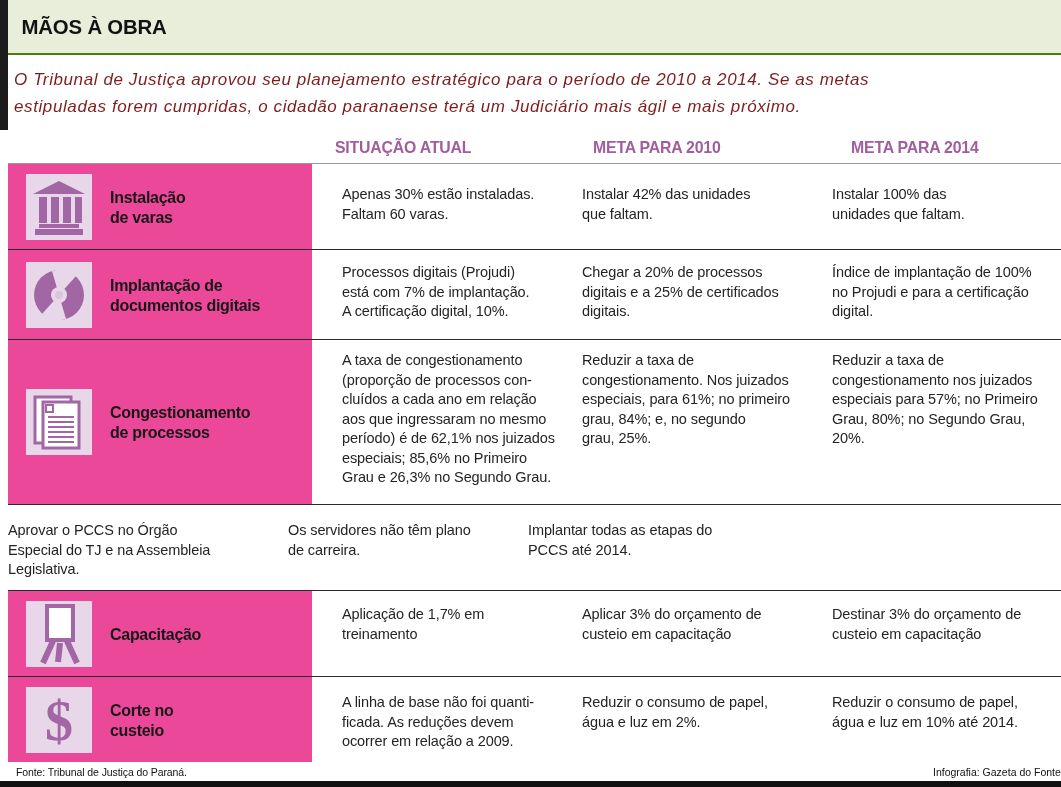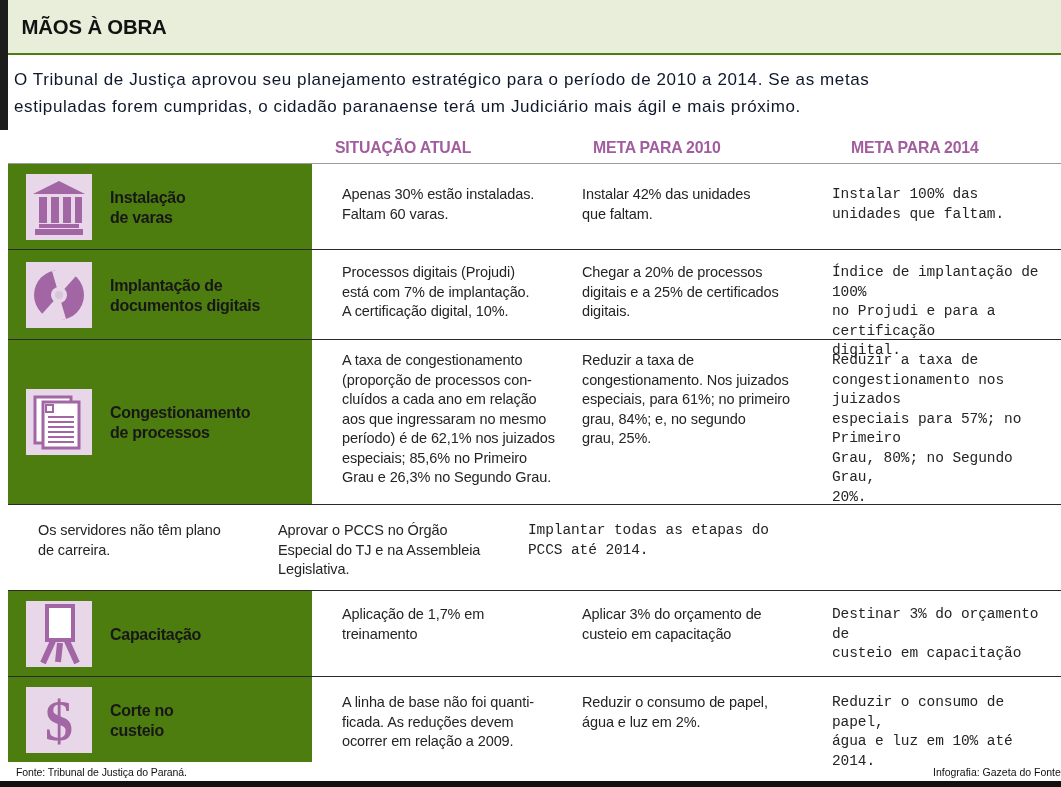--- a/index.html
+++ b/index.html
@@ -7,45 +7,45 @@
     font-family: "Liberation Sans", sans-serif; color: #222; position: relative; }
 
   .leftbar { position: absolute; left: 0; top: 0; width: 8px; height: 130px; background: #1c1c1c; }
 
   .header { margin-left: 8px; height: 55px; background: #e8eeda; border-bottom: 2px solid #4d7c0f;
     display: flex; align-items: center; }
   .header h1 { font-size: 21px; font-weight: 700; letter-spacing: -0.2px; color: #121212;
     padding-left: 14px; transform: scaleX(0.97); transform-origin: left center; }
 
   .intro { height: 75px; padding: 11px 18px 0 14px; font-size: 17px; line-height: 27px;
-    color: #0f172a; letter-spacing: 0.6px; white-space: pre-line; }
+    color: #7f1d1d; letter-spacing: 0.6px; white-space: pre-line; font-style: italic; }
 
   .colheads { height: 33px; display: flex; align-items: flex-end; padding-bottom: 6px; gap: 8px; }
   .colheads .spacer { width: 327px; flex: none; }
   .colheads .ch { font-weight: 700; font-size: 16.5px; letter-spacing: -0.2px;
     transform-origin: left bottom; transform: scaleX(0.96); }
   .ch-a { width: 250px; flex: none; }
   .ch-b { width: 250px; flex: none; }
   .ch-c { flex: 1; }
 
   .table { margin-left: 8px; }
   .row { display: flex; border-top: 1.5px solid #2a2a2a; }
   .row.first { border-top: 1px solid #9a9a9a; }
-  .cell-label { width: 304px; flex: none; background: #4d7c0f; display: flex;
+  .cell-label { width: 304px; flex: none; background: #ec4899; display: flex;
     align-items: center; padding-left: 18px; }
   .tile { width: 66px; height: 66px; flex: none; background: #e7d7e9; display: flex;
     align-items: center; justify-content: center; }
   .rowlabel { font-weight: 700; font-size: 16.5px; line-height: 20px; letter-spacing: -0.3px;
     color: #171717; margin-left: 18px; white-space: pre-line; transform: scaleX(0.97);
     transform-origin: left center; }
   .cell { font-size: 14.5px; line-height: 19.5px; letter-spacing: -0.1px; color: #242424;
     white-space: pre-line; }
   .cell-a { width: 240px; flex: none; margin-left: 30px; }
   .cell-b { width: 250px; flex: none; }
-  .cell-c { flex: 1; padding-right: 18px; font-family: Liberation Mono, monospace; }
+  .cell-c { flex: 1; padding-right: 18px; }
   .r1 { height: 86px; } .r1 .cell { padding-top: 21px; }
   .r2 { height: 90px; } .r2 .cell { padding-top: 13px; }
   .r3 { height: 165px; } .r3 .cell { padding-top: 11px; }
   .r4 { height: 86px; } .r4 .cell { padding-top: 16px; }
   .r5 { height: 86px; } .r5 .cell { padding-top: 14px; }
   .r6 { height: 86px; } .r6 .cell { padding-top: 16px; }
 
   .footer { position: relative; height: 19px; font-size: 10.5px; color: #111; }
   .footer .fonte { position: absolute; left: 16px; top: 4px; letter-spacing: -0.1px; }
   .footer .credit { position: absolute; left: 933px; top: 4px; white-space: nowrap; }
@@ -157,25 +157,25 @@
 grau, 84%; e, no segundo
 grau, 25%.</div>
     <div class="cell cell-c">Reduzir a taxa de
 congestionamento nos juizados
 especiais para 57%; no Primeiro
 Grau, 80%; no Segundo Grau,
 20%.</div>
   </div>
 
   <div class="row r4">
-    <div class="cell cell-a">Os servidores não têm plano
-de carreira.</div>
     <div class="cell cell-b">Aprovar o PCCS no Órgão
 Especial do TJ e na Assembleia
 Legislativa.</div>
+    <div class="cell cell-a">Os servidores não têm plano
+de carreira.</div>
     <div class="cell cell-c">Implantar todas as etapas do
 PCCS até 2014.</div>
   </div>
 
   <div class="row r5">
     <div class="cell-label">
       <span class="tile">
         <svg width="66" height="66" viewBox="0 0 66 66">
           <rect class="st" x="21" y="5" width="26" height="34" stroke-width="4"></rect>
           <g stroke="#a266a4" stroke-width="6" stroke-linecap="butt">

